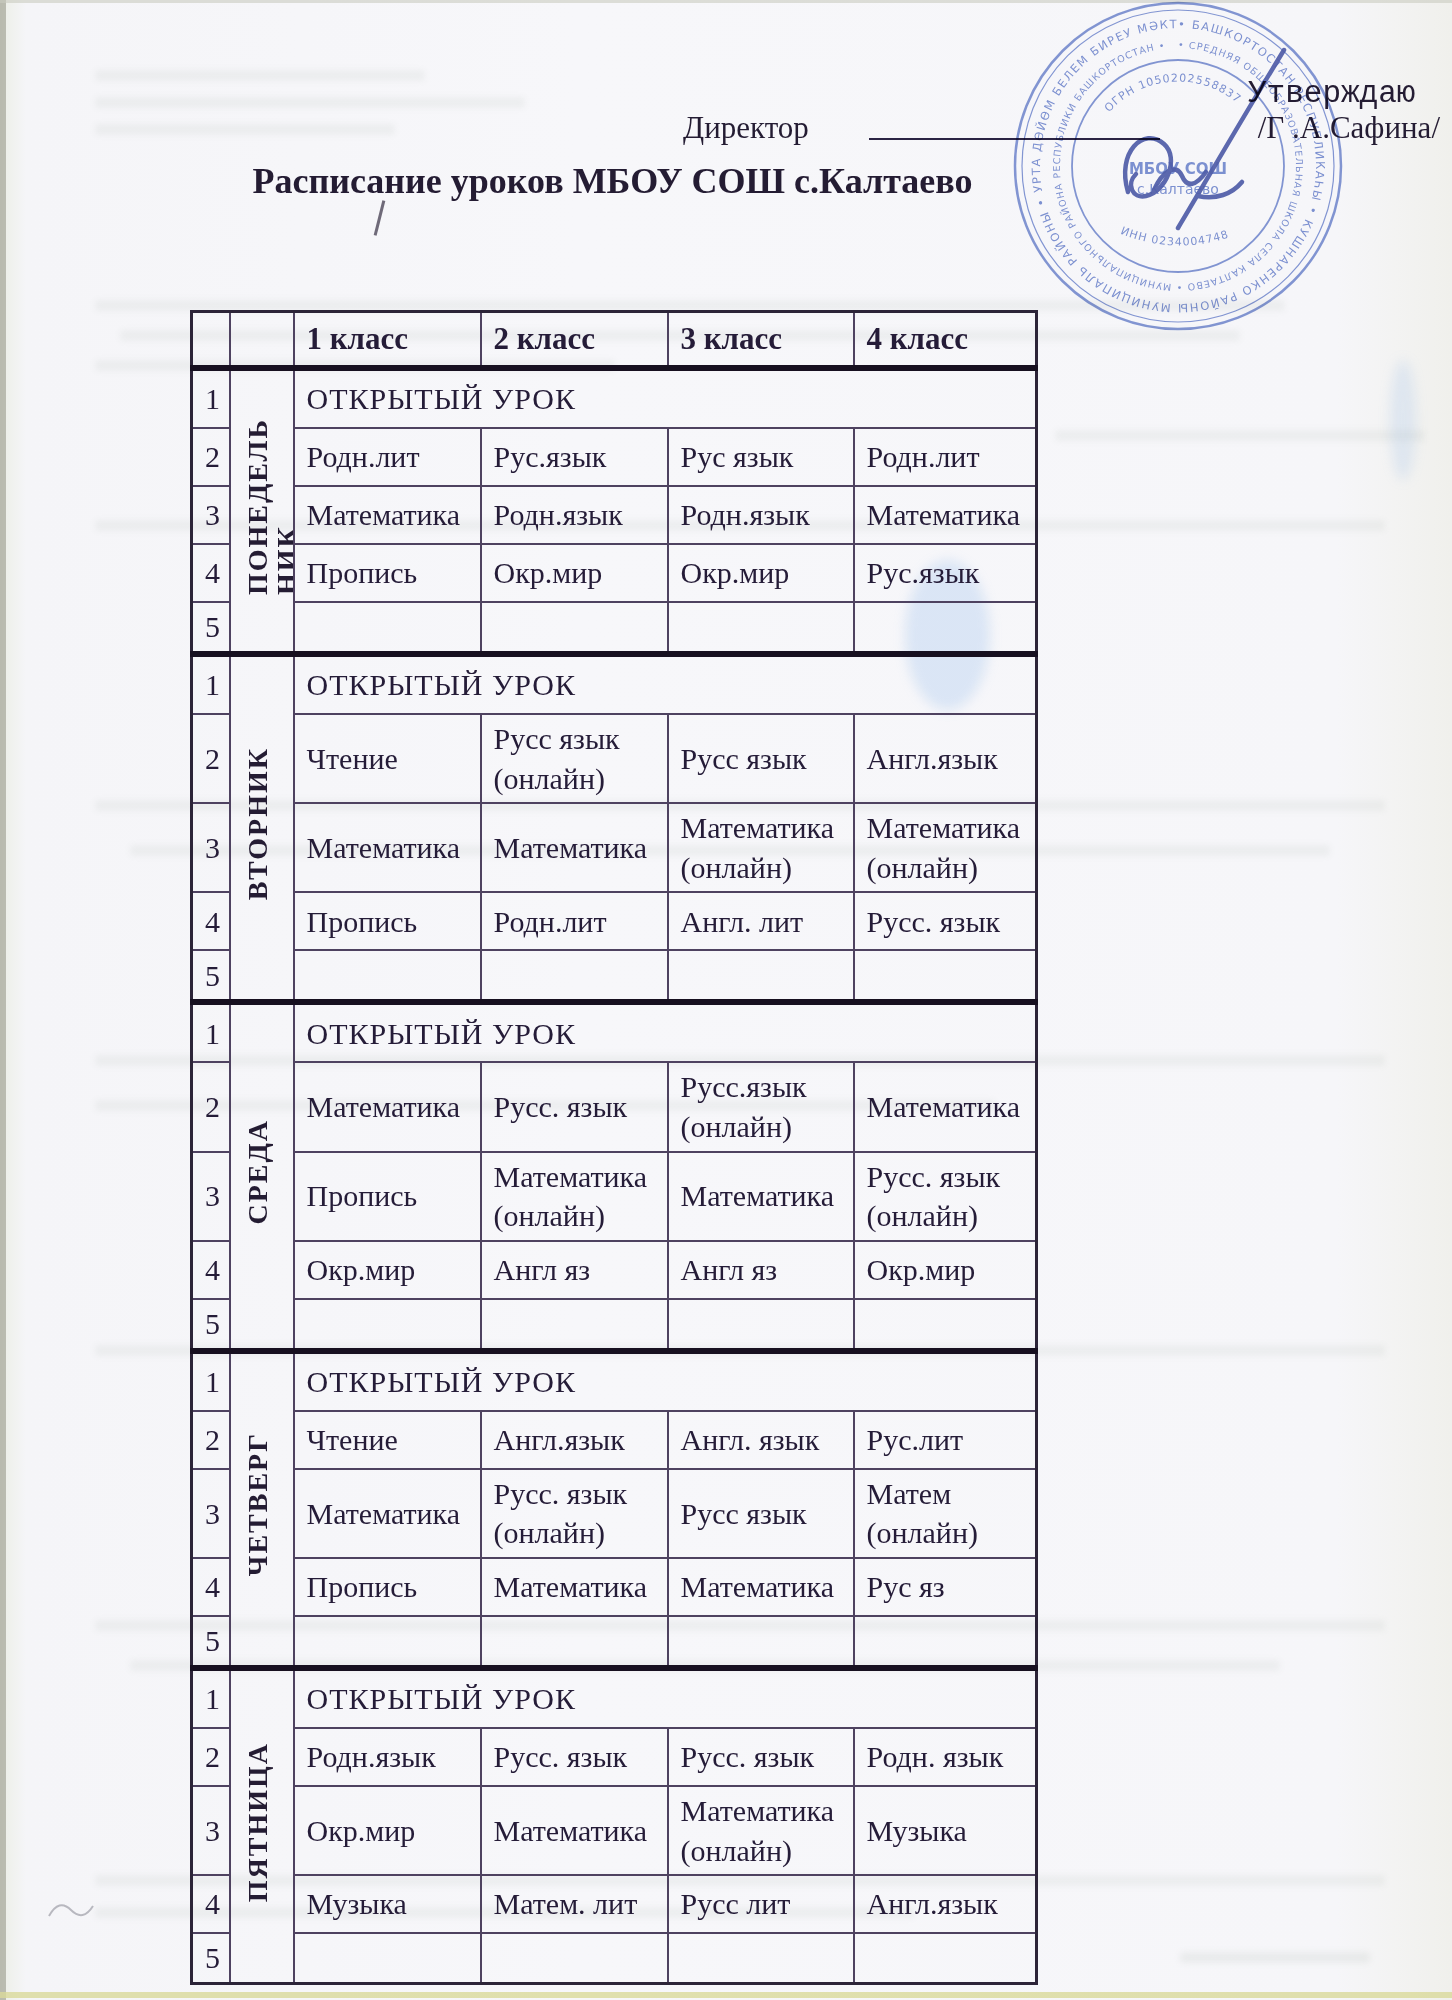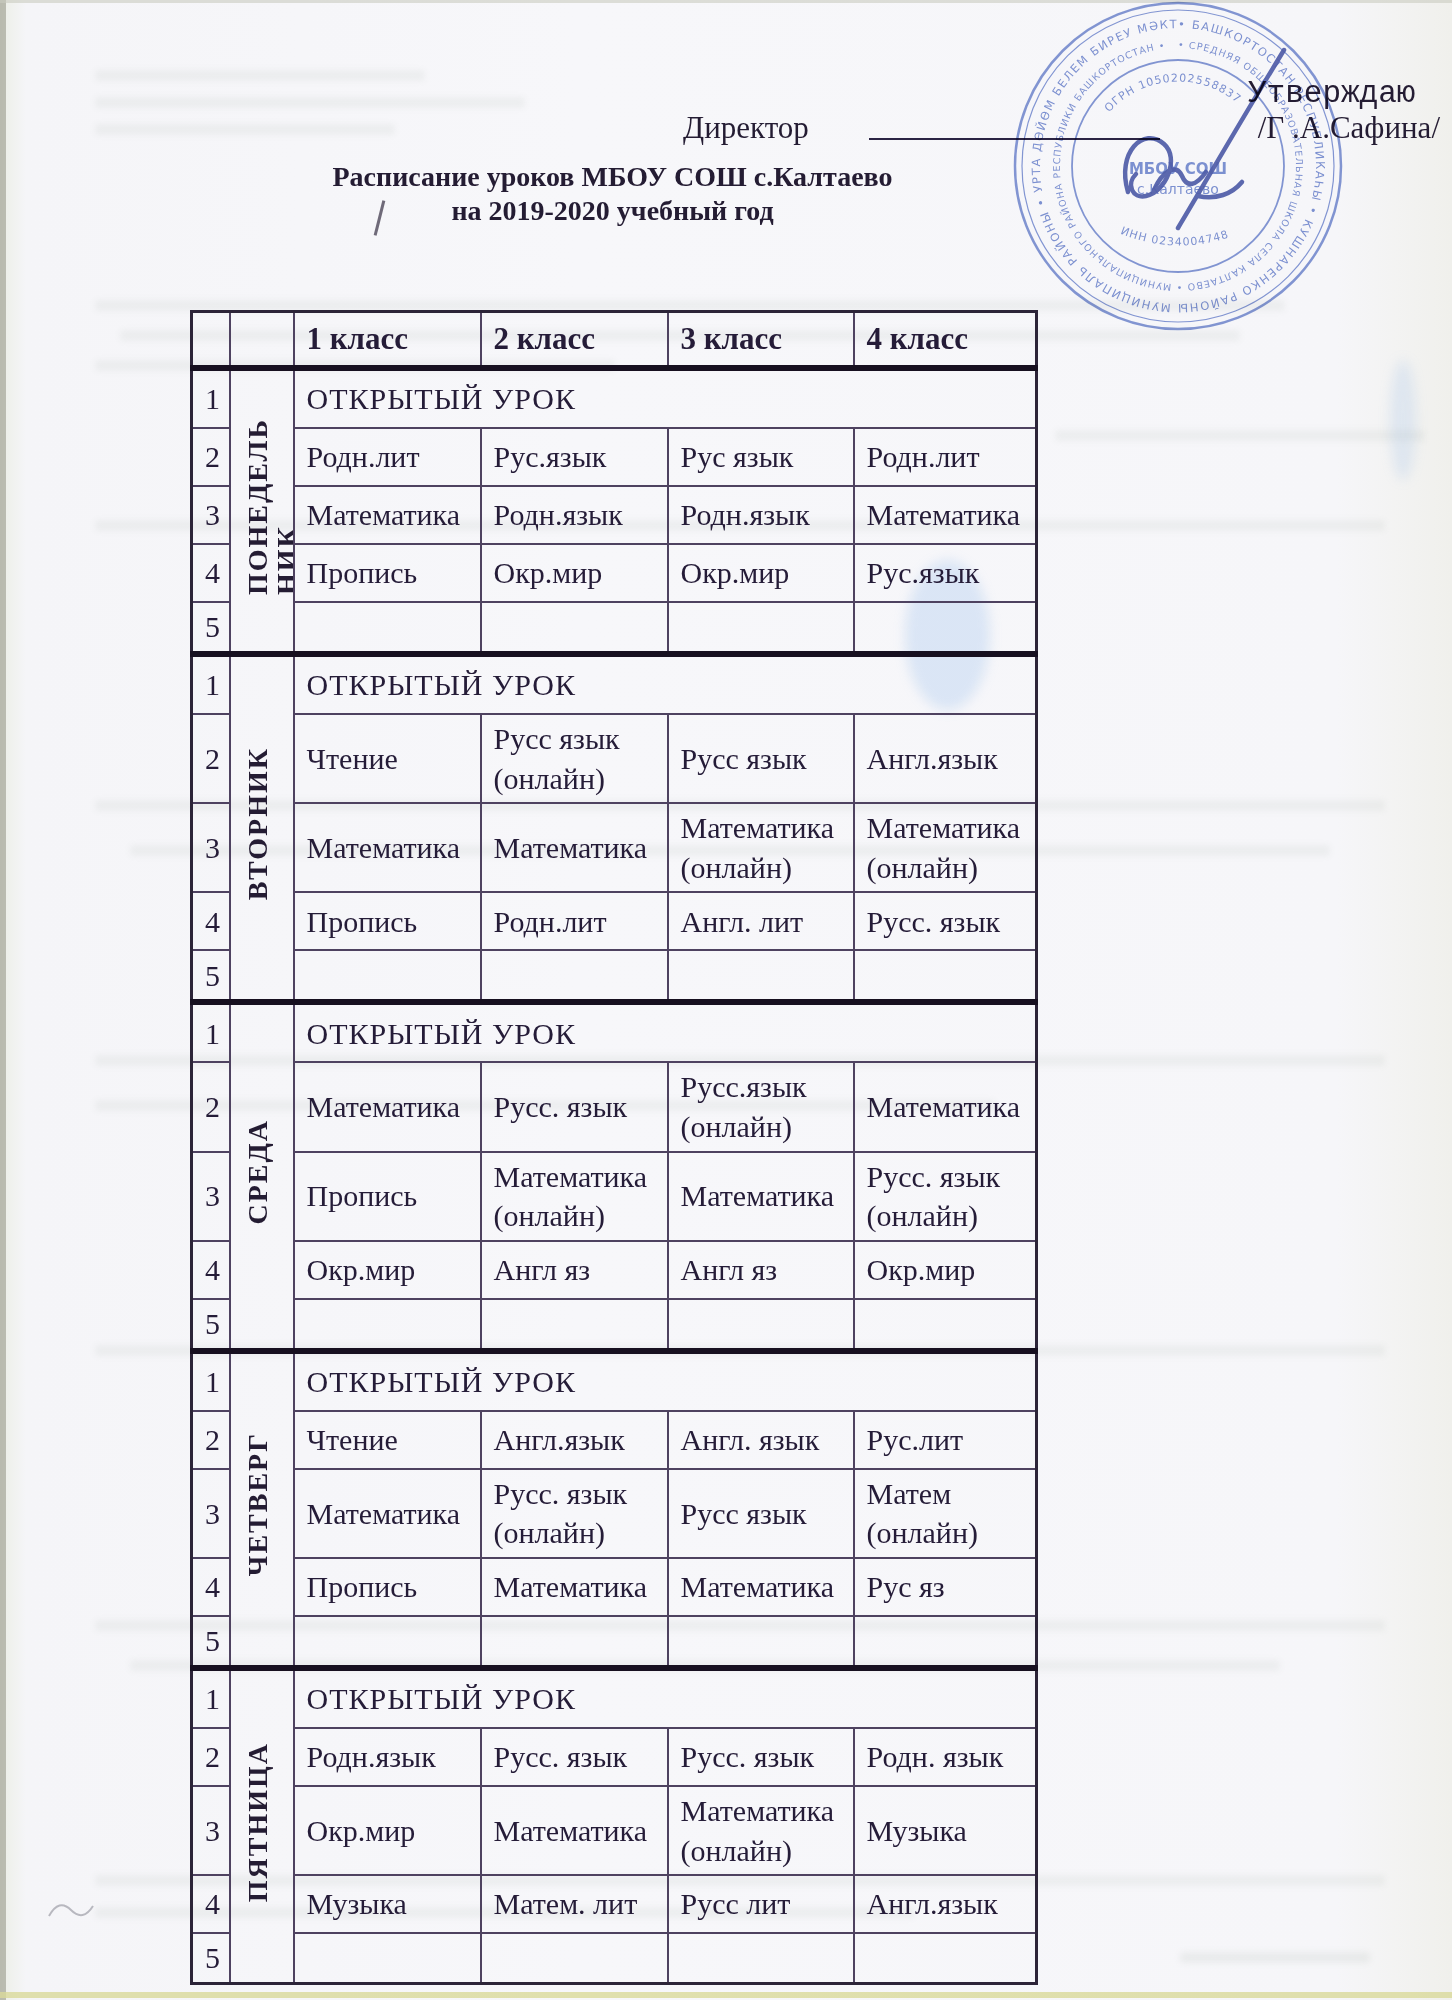--- a/index.html
+++ b/index.html
@@ -33,21 +33,21 @@
   .director-line{
     position:absolute;left:683px;top:108px;width:757px;
     display:flex;align-items:flex-end;color:#241c33;font-size:31px;gap:46px;
   }
   .director-line .role{white-space:nowrap;}
   .director-line .sign-underline{flex:1;margin:0 12px 6px 14px;border-bottom:2.5px solid #2b2444;height:30px;}
   .director-line .sig-name{white-space:nowrap;margin-left:40px;}
 
   
   .title-block{position:absolute;left:190px;top:160px;width:845px;text-align:center;color:#241c33;}
-  .title-block div{font-weight:bold;font-size:28px;line-height:1.22;}
+  .title-block div{font-weight:bold;font-size:36px;line-height:1.22;}
 
   
   .stamp{position:absolute;left:1002px;top:-6px;width:352px;height:352px;mix-blend-mode:multiply;opacity:.88;}
 
   
   table.timetable{
     position:absolute;left:190px;top:310px;width:845px;
     border-collapse:collapse;table-layout:fixed;
     color:#251c38;
   }
@@ -152,21 +152,20 @@
     <g fill="none" stroke="#3949a0" stroke-width="4.5" stroke-linecap="round" opacity="0.92">
       <path d="M126,198 c-12,-40 16,-66 36,-48 c16,14 2,48 -18,52 c-14,3 -20,-12 -10,-22"></path>
       <path d="M152,196 c8,-18 22,-28 28,-14 c5,12 14,10 24,-4"></path>
       <path d="M282,56 C238,128 200,194 176,234"></path>
       <path d="M196,202 c18,4 34,-2 44,-14"></path>
     </g>
   </svg>
 
   <div class="title-block">
     <div>Расписание уроков МБОУ СОШ с.Калтаево</div>
-    <div>на 2019-2020 учебный год</div>
   </div>
 
   <table class="timetable">
     <colgroup>
       <col style="width:38px">
         <col style="width:64px">
       <col style="width:187px">
         <col style="width:187px">
       <col style="width:186px">
         <col style="width:183px">

